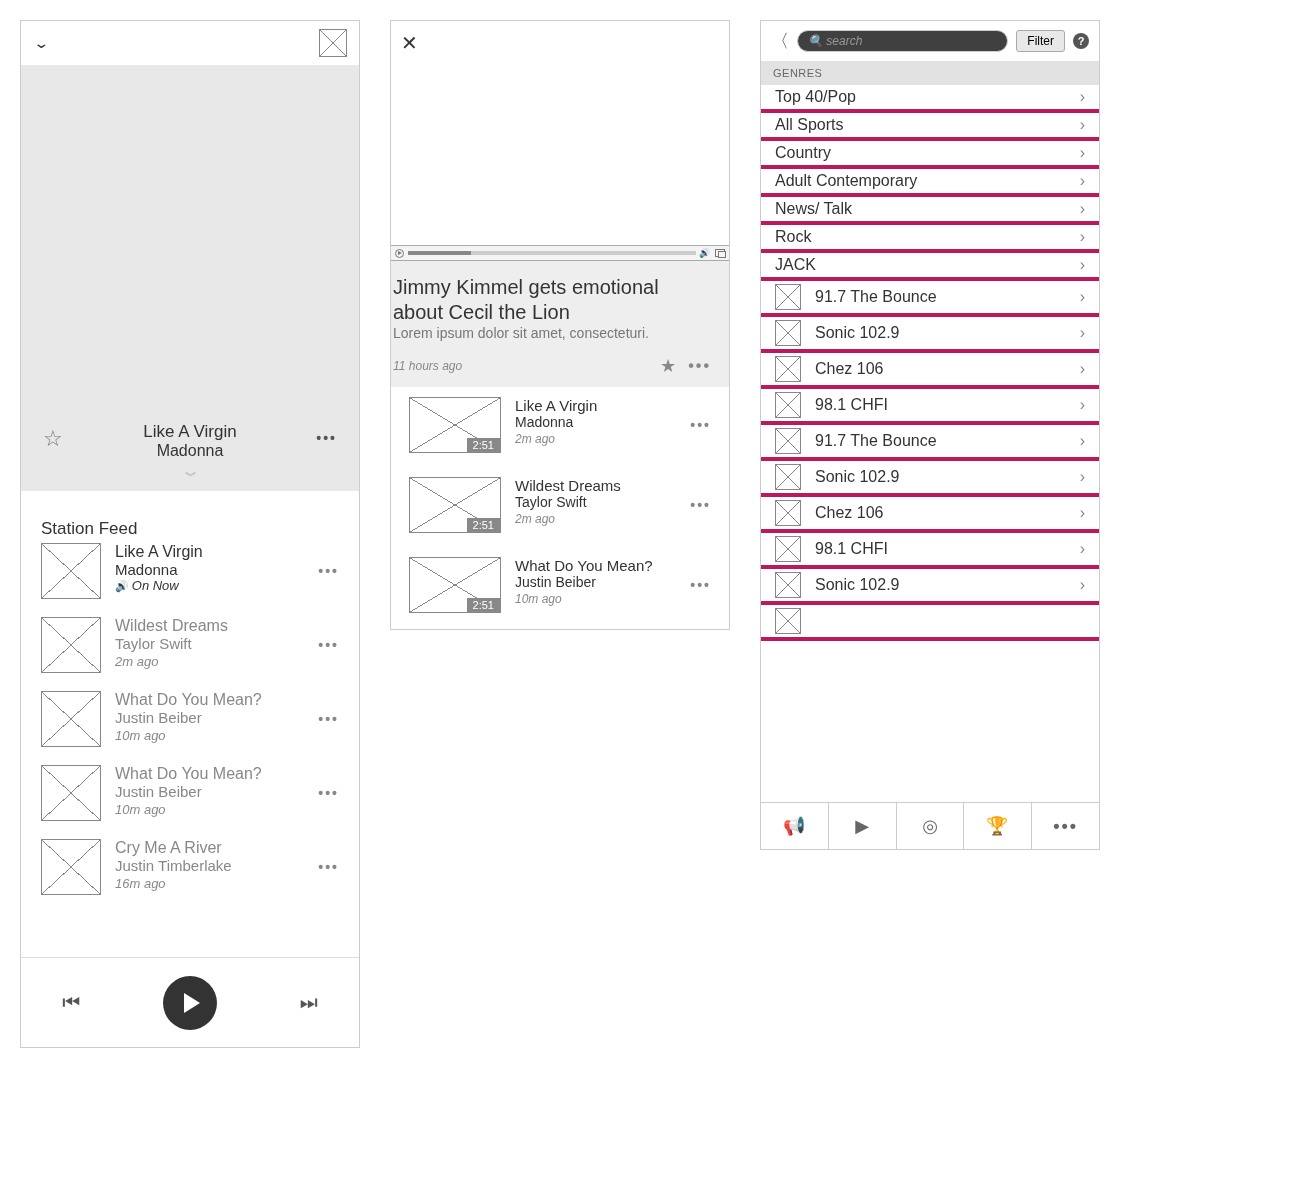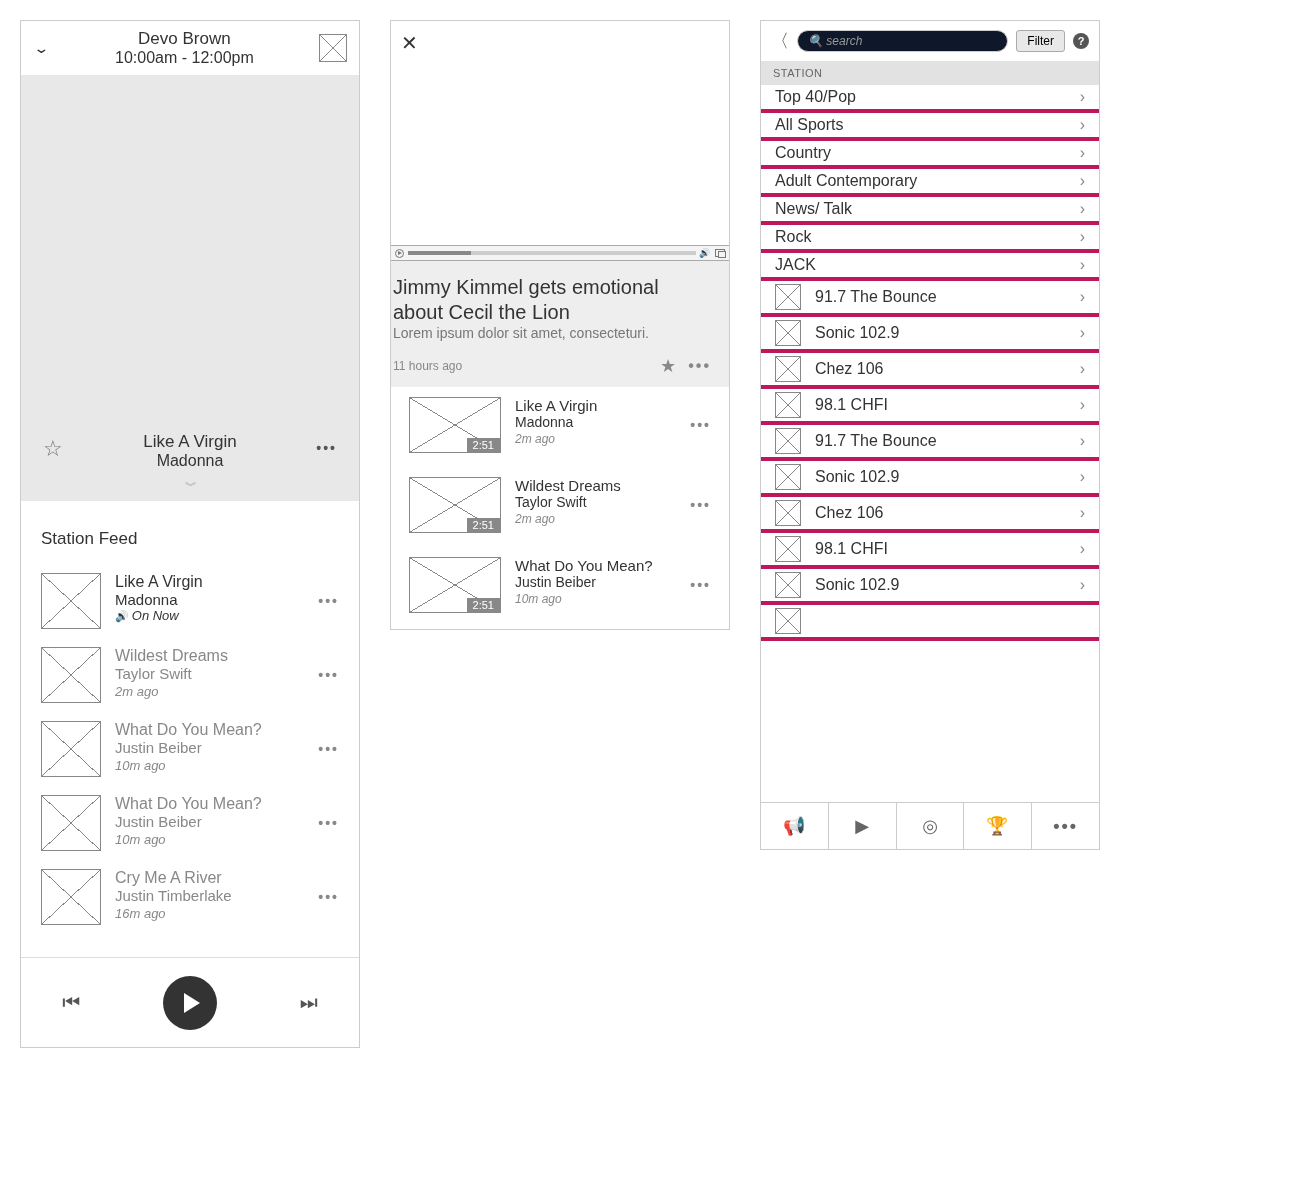--- a/index.html
+++ b/index.html
@@ -57,21 +57,21 @@
     bottom: 0; left: 0; right: 0;
     text-align: center;
     padding-bottom: 6px;
   }
   .s1-now .star { position: absolute; left: 22px; top: 10px; font-size: 22px; color: #777; }
   .s1-now .track { font-size: 17px; margin-top: 6px; }
   .s1-now .artist { font-size: 16px; }
   .s1-now .dots3 { position: absolute; right: 22px; top: 14px; color:#555; letter-spacing:2px; font-weight:bold; font-size:14px; }
   .s1-now .dbl-chev { color:#aaa; font-size:12px; margin-top:8px; letter-spacing:-2px; }
   .s1-body { padding: 10px 20px 0 20px; }
-  .s1-body h3 { font-weight: 500; font-size: 17px; margin: 18px 0 24px 0; }
+  .s1-body h3 { font-weight: 500; font-size: 17px; margin: 18px 0 4px 0; }
   .feed-row { display: flex; align-items: flex-start; gap: 14px; margin-bottom: 18px; position: relative; }
   .feed-row .ph-box { width: 60px; height: 56px; flex-shrink:0; }
   .feed-row .info { flex: 1; }
   .feed-row .info .line1 { font-size: 16px; }
   .feed-row .info .line2 { font-size: 15px; }
   .feed-row .info .meta { font-size: 13px; color: #888; font-style: italic; margin-top: 2px; }
   .feed-row .info .on-now { font-size: 13px; font-style: italic; }
   .feed-row .info .on-now::before { content:"🔊 "; font-style: normal; font-size:11px; }
   .feed-row .row-dots { color:#888; letter-spacing:2px; font-size:14px; font-weight:bold; align-self:center; }
   .feed-row.muted { color:#888; }
@@ -112,39 +112,39 @@
   .s2-scrubber .pbtn::before{content:"";position:absolute;left:2px;top:1px;border-left:4px solid #777;border-top:2.5px solid transparent;border-bottom:2.5px solid transparent;}
   .s2-scrubber .bar { flex:1; height:4px; background:#ccc; position:relative;}
   .s2-scrubber .bar::before{content:"";position:absolute;left:0;top:0;bottom:0;width:22%;background:#888;}
   .s2-scrubber .vol { font-size:9px; color:#777;}
   .s2-scrubber .full {width:10px;height:8px;border:1px solid #777;position:relative;}
   .s2-scrubber .full::after{content:"";position:absolute;right:-2px;bottom:-2px;width:6px;height:5px;border:1px solid #777;background:#f4f4f4;}
   .s2-article { background:#eee; padding: 14px 18px 10px 2px; }
   .s2-article h2 { font-size: 20px; font-weight:500; line-height:1.25; }
   .s2-article .lorem { font-size:14px; color:#777; }
   .s2-article .meta-row { display:flex; align-items:center; justify-content:space-between; margin-top:14px;}
-  .s2-article .meta-row .ago { font-size:12px; color:#888; }
+  .s2-article .meta-row .ago { font-size:12px; color:#888; font-style:italic;}
   .s2-article .meta-row .right { display:flex; gap:12px; align-items:center; color:#888;}
   .s2-article .meta-row .star { font-size:18px;}
   .s2-article .meta-row .dots { letter-spacing:2px; font-weight:bold;}
   .s2-list .feed-row { padding: 10px 18px; margin-bottom:4px;}
   .s2-list .feed-row .ph-box { width:92px; height:56px; position:relative;}
   .s2-list .dur { position:absolute; right:0; bottom:0; background:#888; color:#fff; font-size:11px; padding:1px 6px; font-family:Arial; z-index:2;}
   .s2-list .info .line1 { font-size:15px;}
   .s2-list .info .line2 { font-size:14px;}
   .s2-list .info .meta { font-size:12px;}
 
   
   .s3 { height: 830px; }
   .s3-head { display:flex; align-items:center; gap:8px; padding:8px 10px;}
   .s3-head .back { font-size:18px; color:#555; cursor:pointer; }
   .s3-head .search {
     flex:1; border:1px solid #ccc; border-radius:14px;
     font-size:12px; color:#999; padding:3px 10px; font-style:italic;
-    background:#0f172a;
+    background:#404040;
   }
   .s3-head .filter-btn {
     border:1px solid #aaa; background:#e8e8e8; font-size:12px;
     padding:3px 10px; border-radius:3px;
   }
   .s3-head .help {
     width:16px;height:16px;border-radius:50%;background:#555;color:#fff;
     font-size:11px; display:flex;align-items:center;justify-content:center;
     font-family:Arial;font-weight:bold;
   }
@@ -168,24 +168,20 @@
   }
   .s3-tabbar .tab:last-child{border-right:none;}
   .s3-scroll { overflow:hidden; height: calc(100% - 46px - 40px); }
 </style>
 </head>
 <body>
 
 <div class="screen s1">
   <div class="s1-header">
     <span class="chev">⌄</span>
-    <div class="title-block">
-      <div class="t1">Devo Brown</div>
-      <div class="t2">10:00am - 12:00pm</div>
-    </div>
     <div class="ph-box"></div>
   </div>
   <div class="s1-grey">
     <div class="s1-now">
       <span class="star">☆</span>
       <div class="track">Like A Virgin</div>
       <div class="artist">Madonna</div>
       <span class="dots3">•••</span>
       <div class="dbl-chev">︾</div>
     </div>
@@ -307,21 +303,21 @@
 </div>
 
 <div class="screen s3">
   <div class="s3-head">
     <span class="back">〈</span>
     <div class="search">🔍 <span>search</span></div>
     <button class="filter-btn">Filter</button>
     <span class="help">?</span>
   </div>
   <div class="s3-scroll">
-    <div class="sec-header">STATION</div>
+    <div class="sec-header">GENRES</div>
     <div id="genres">
         <div class="s3-row">
           <span>Top 40/Pop</span>
           <span class="chev-r">›</span>
         </div>
         <div class="s3-row">
           <span>All Sports</span>
           <span class="chev-r">›</span>
         </div>
         <div class="s3-row">

